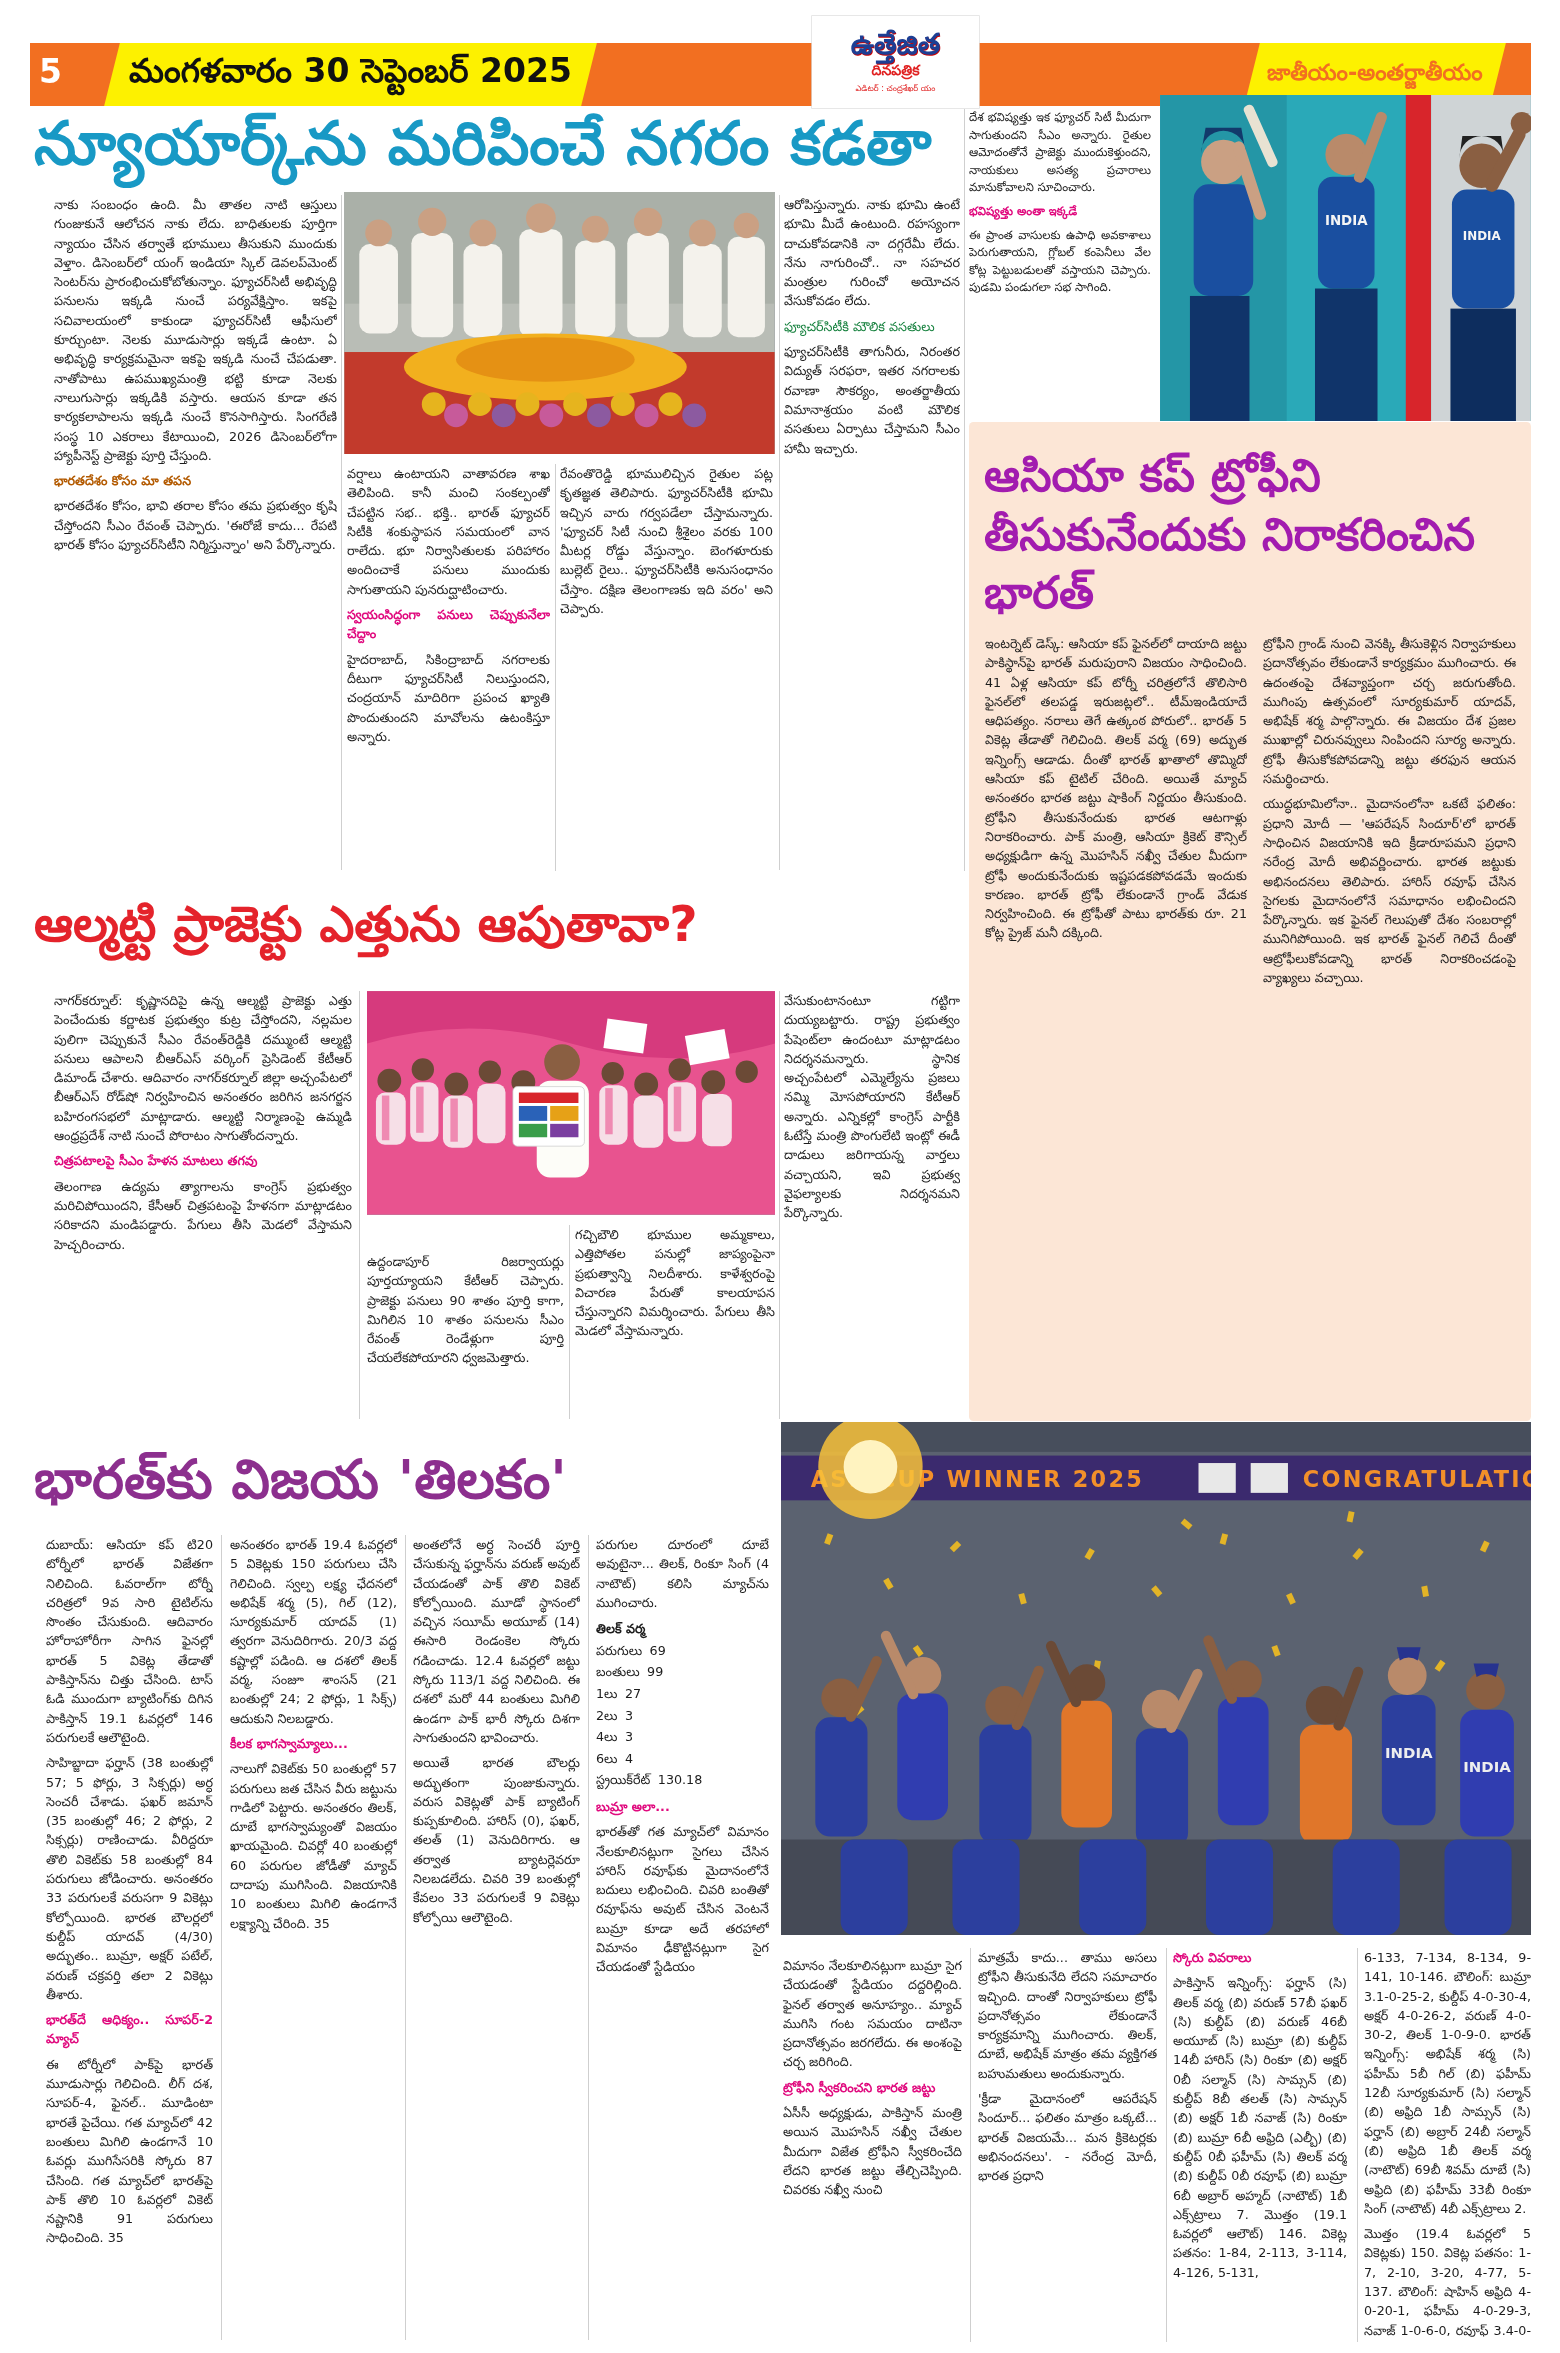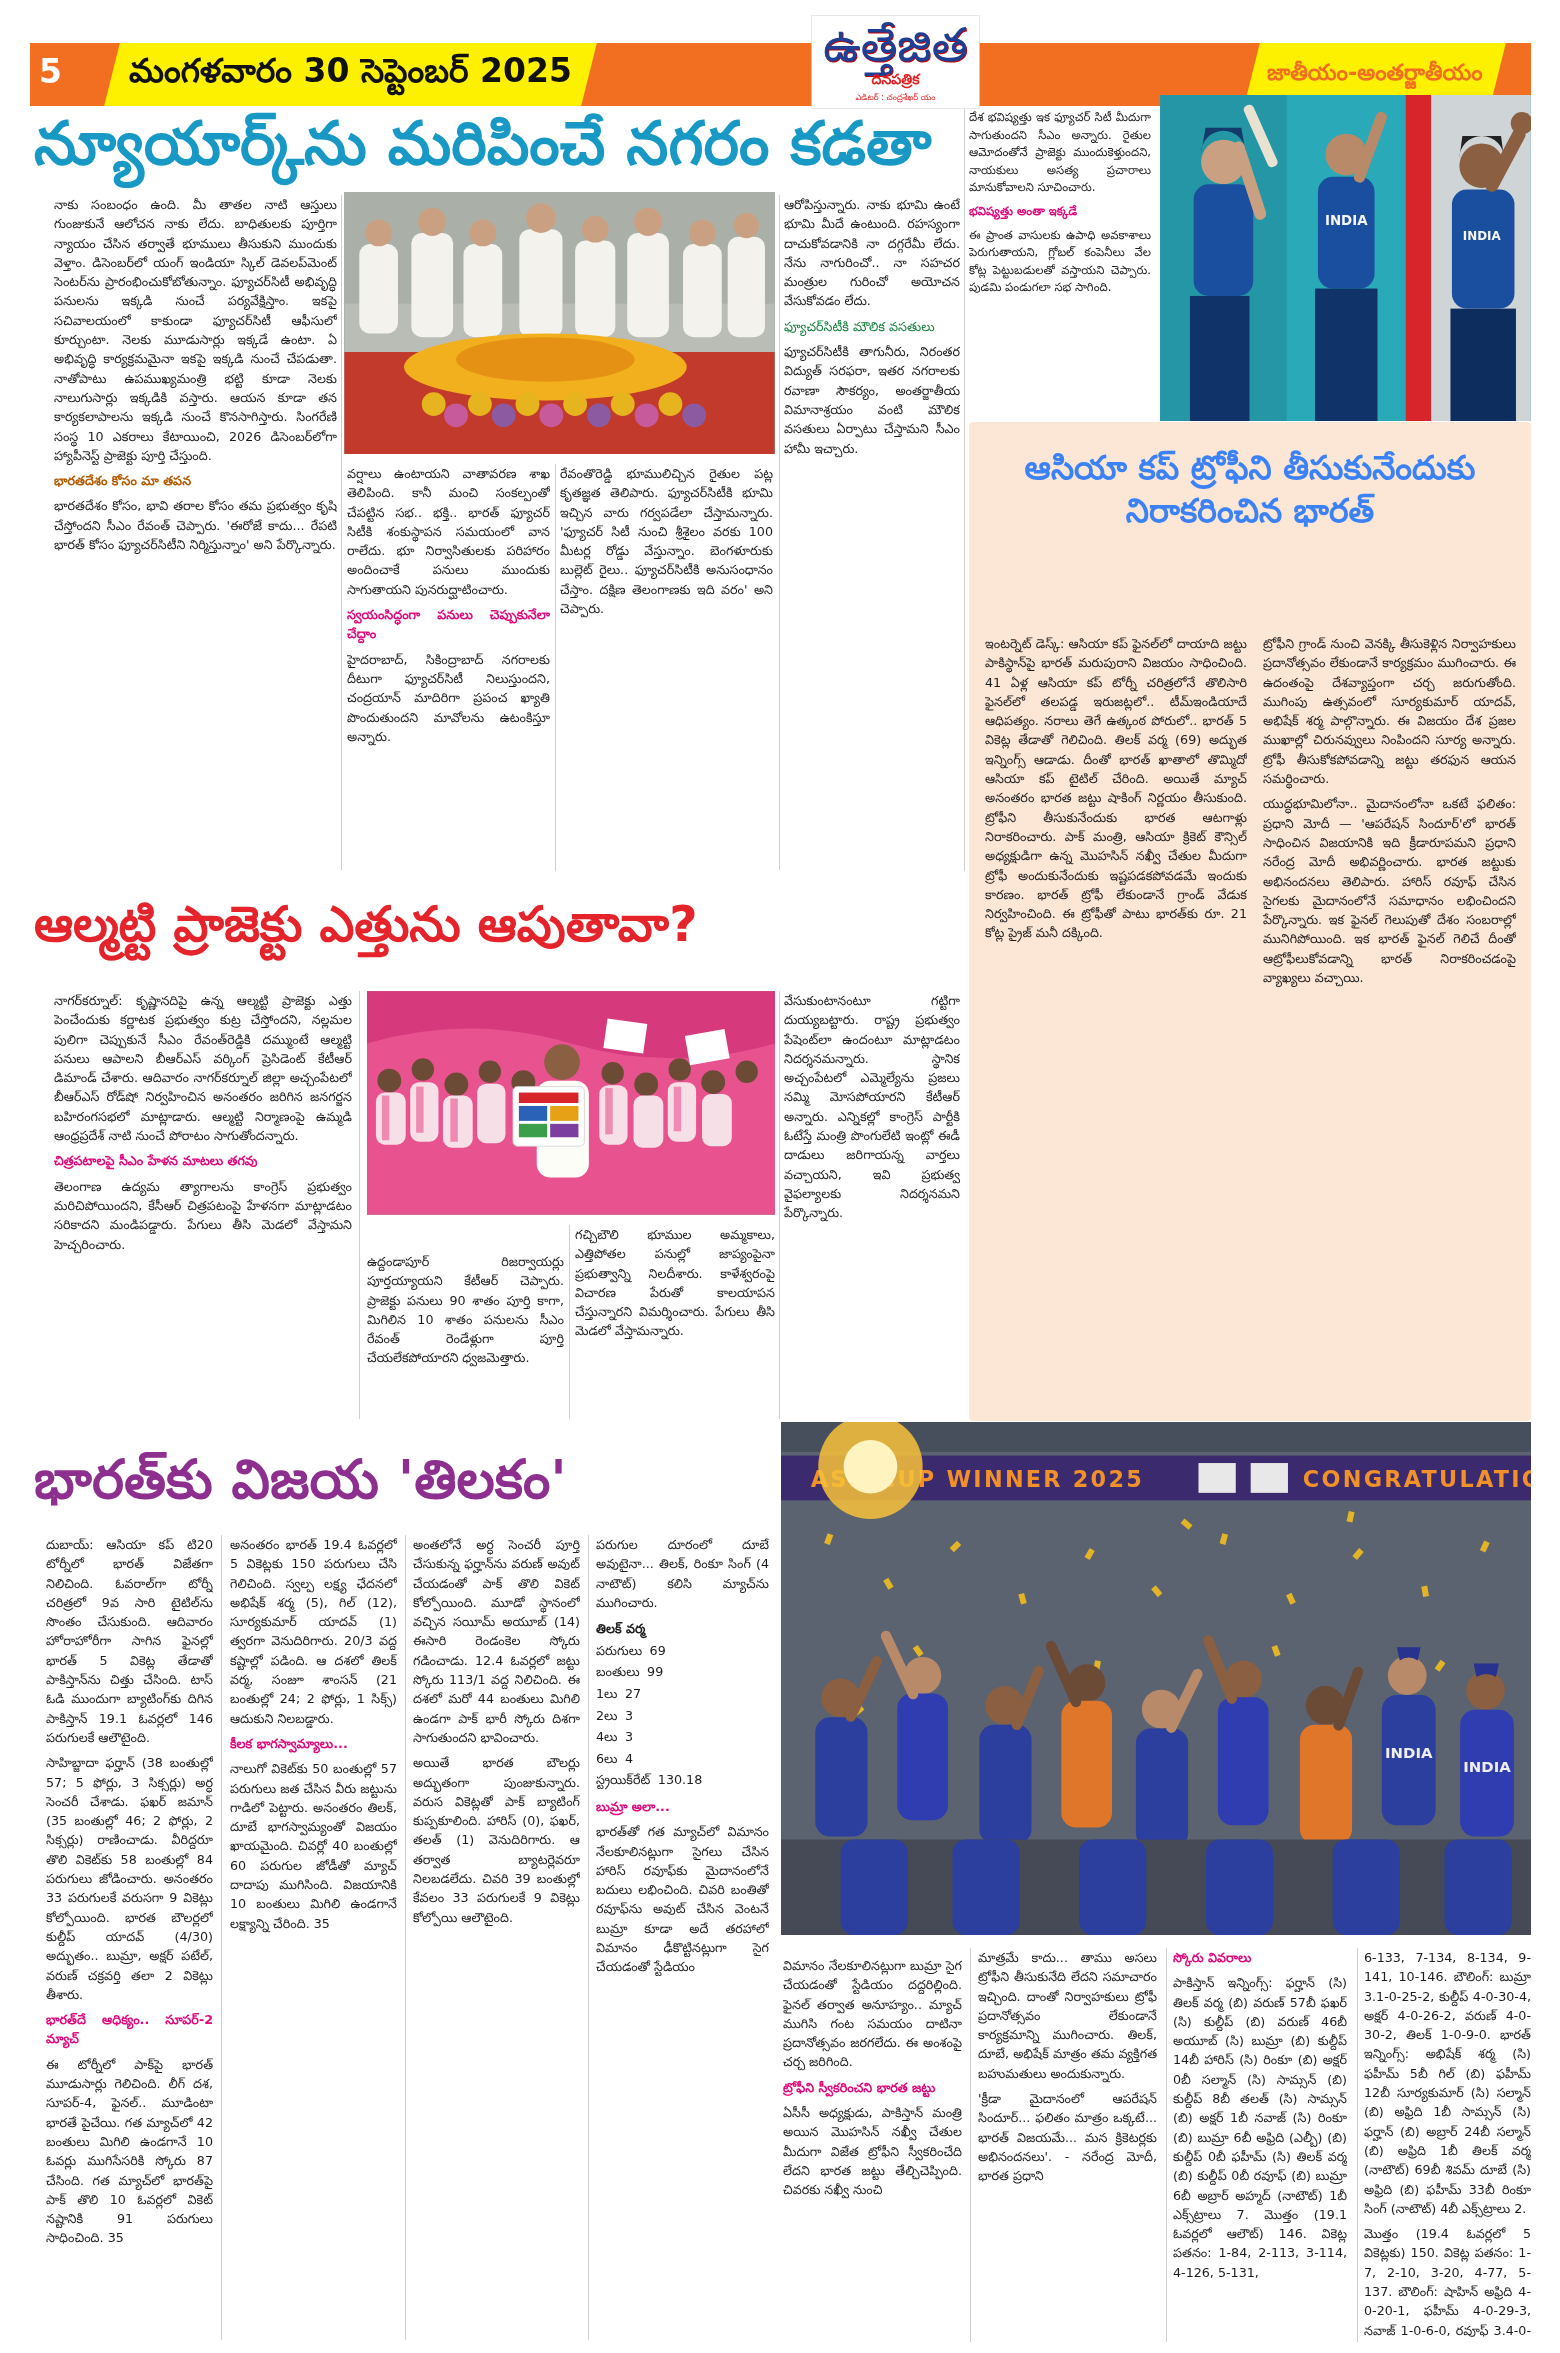--- a/index.html
+++ b/index.html
@@ -9,41 +9,41 @@
   .masthead-bar{position:absolute;left:30px;top:43px;width:1501px;height:63px;background:#f26f21;}
   .pagenum{position:absolute;left:39px;top:52px;color:#ffffff;font-size:33px;font-weight:bold;}
   .date-band{position:absolute;left:112px;top:43px;width:477px;height:63px;background:#fdf100;
              transform:skewX(-14deg);display:flex;align-items:center;justify-content:center;}
   .date-band span{transform:skewX(14deg);font-size:33px;font-weight:bold;color:#111;white-space:nowrap;}
   .section-band{position:absolute;left:1252px;top:43px;width:246px;height:63px;background:#fdf100;
              transform:skewX(-14deg);display:flex;align-items:center;justify-content:center;}
   .section-band span{transform:skewX(14deg);font-size:22.4px;font-weight:bold;color:#f26f21;white-space:nowrap;}
   .logo-panel{position:absolute;left:812px;top:16.4px;width:167px;height:92px;background:#ffffff;
               box-shadow:0 0 0 0.7px #ddd;display:flex;flex-direction:column;align-items:center;justify-content:center;}
-  .logo-main{font-size:47px;font-weight:normal;color:#1d3f94;text-shadow:0.7px 0.7px 0 #c00;line-height:1;text-align:center;}
+  .logo-main{font-size:29px;font-weight:bold;color:#1d3f94;text-shadow:0.7px 0.7px 0 #c00;line-height:1;text-align:center;}
   .logo-sub{font-size:14px;font-weight:bold;color:#e02020;margin-top:3px;}
   .logo-editor{font-size:8.2px;color:#e02020;margin-top:1.5px;}
   
   .hl1{position:absolute;left:34px;top:112px;width:927px;font-size:60px;font-weight:bold;
        color:#1899c5;line-height:1.05;white-space:nowrap;}
   .hl2{position:absolute;left:34px;top:899px;width:927px;font-size:49px;font-weight:bold;
        color:#e4232b;line-height:1.05;white-space:nowrap;}
   .hl4{position:absolute;left:34px;top:1452px;width:738px;font-size:54px;font-weight:bold;
        color:#8c2f8e;line-height:1.05;white-space:nowrap;}
   
   .col{position:absolute;text-align:justify;font-size:12.7px;line-height:1.52;color:#1c1c1c;overflow:hidden;}
   .col p{margin:0 0 6px 0;}
   .sub-pink{color:#e00a7e;font-weight:bold;}
   .sub-brown{color:#b35a00;font-weight:bold;}
   .sub-blue{color:#15803d;font-weight:normal;}
   .vrule{position:absolute;width:0.7px;background:#cfcfcf;}
   
   .feature-box{position:absolute;left:969px;top:422px;width:562px;height:999px;background:#fce6d6;border-radius:4.5px;}
-  .feature-hl{position:absolute;left:984px;top:447px;width:532px;text-align:center;
-              font-size:33px;font-weight:bold;color:#3b82f6;line-height:1.3;}
+  .feature-hl{position:absolute;left:984px;top:447px;width:532px;
+              font-size:45px;font-weight:bold;color:#a21caf;line-height:1.3;}
   
   .stats{font-size:12.7px;line-height:1.7;color:#1c1c1c;}
   .stats .sp{font-weight:bold;}
   .stats div{display:flex;justify-content:flex-start;gap:7.5px;}
   
   .photo{position:absolute;overflow:hidden;background:#9aa0a6;}
   .photo svg{display:block;}
 </style>
 </head>
 <body>

